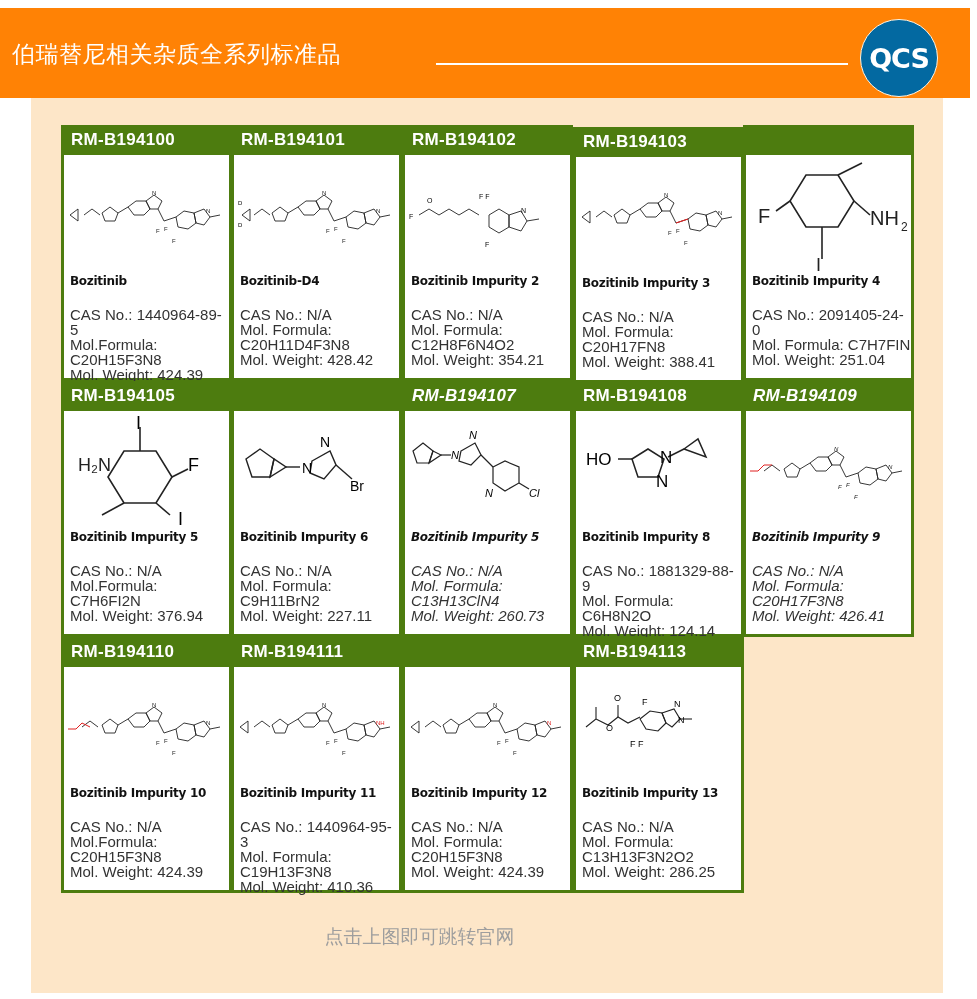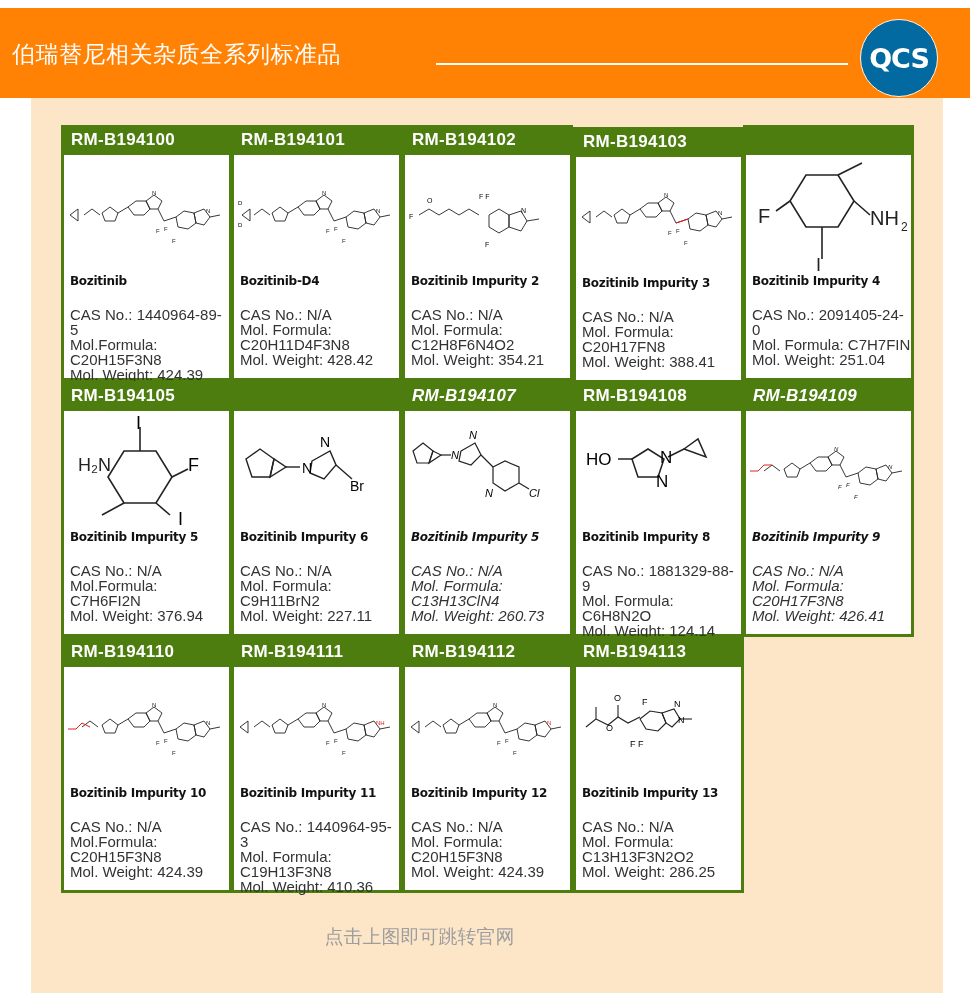--- a/index.html
+++ b/index.html
@@ -396,21 +396,20 @@
         </svg>
       <div class="name">Bozitinib Impurity 11</div>
       <div class="info">
         <div>CAS No.: 1440964-95-3</div>
         <div>Mol. Formula: C19H13F3N8</div>
         <div>Mol. Weight:  410.36</div>
       </div>
     </div>
   </div>
     <div class="card" style="left: 341px; top: 512px;">
-    <div class="card-code">RM-B194112</div>
     <div class="card-body">
       <svg class="structure" viewBox="0 0 165 118">
     <g stroke="#222" stroke-width="0.9" fill="none">
       <path d="M20,60 l8,-6 l8,6"></path>
       <polygon points="38,58 46,52 54,58 51,66 41,66"></polygon>
       <line x1="54" y1="58" x2="64" y2="52"></line>
       <polygon points="64,52 72,46 82,46 86,54 80,60 70,60"></polygon>
       <polygon points="82,46 90,40 98,46 94,54 86,54"></polygon>
       <line x1="94" y1="54" x2="100" y2="66"></line>
       <line x1="100" y1="66" x2="112" y2="62"></line>

